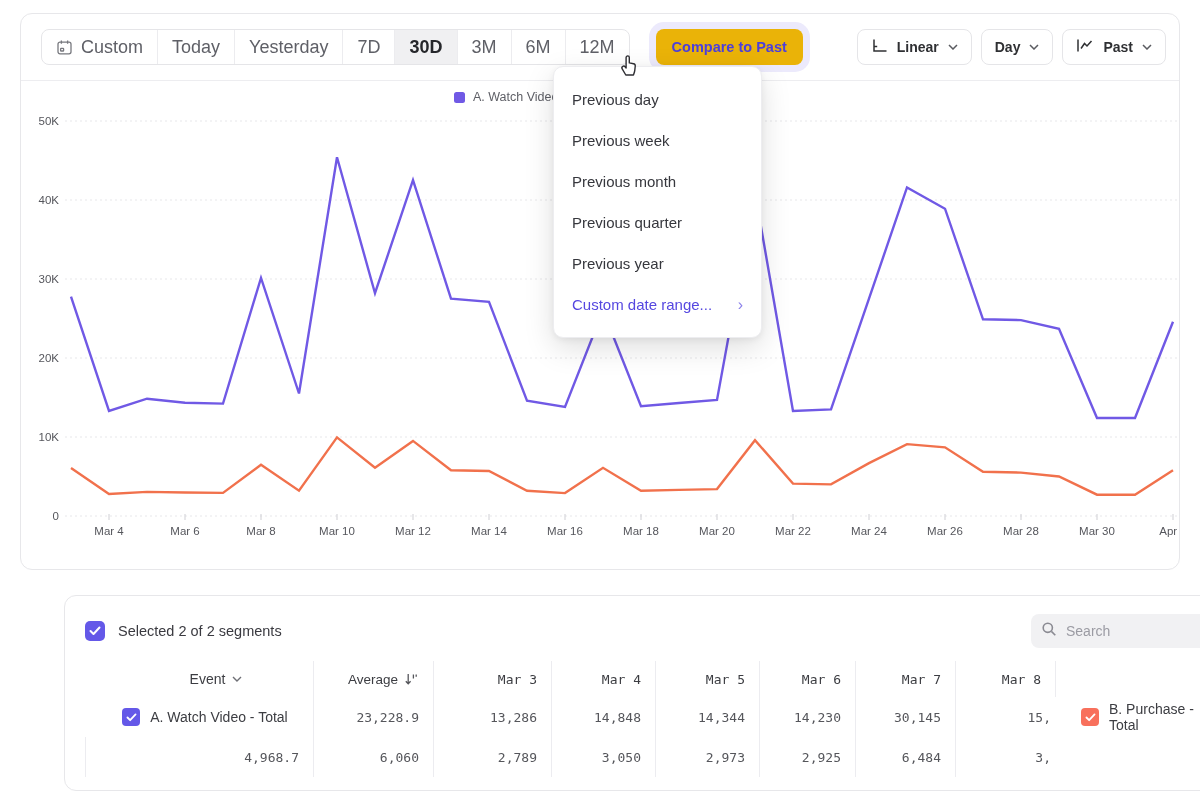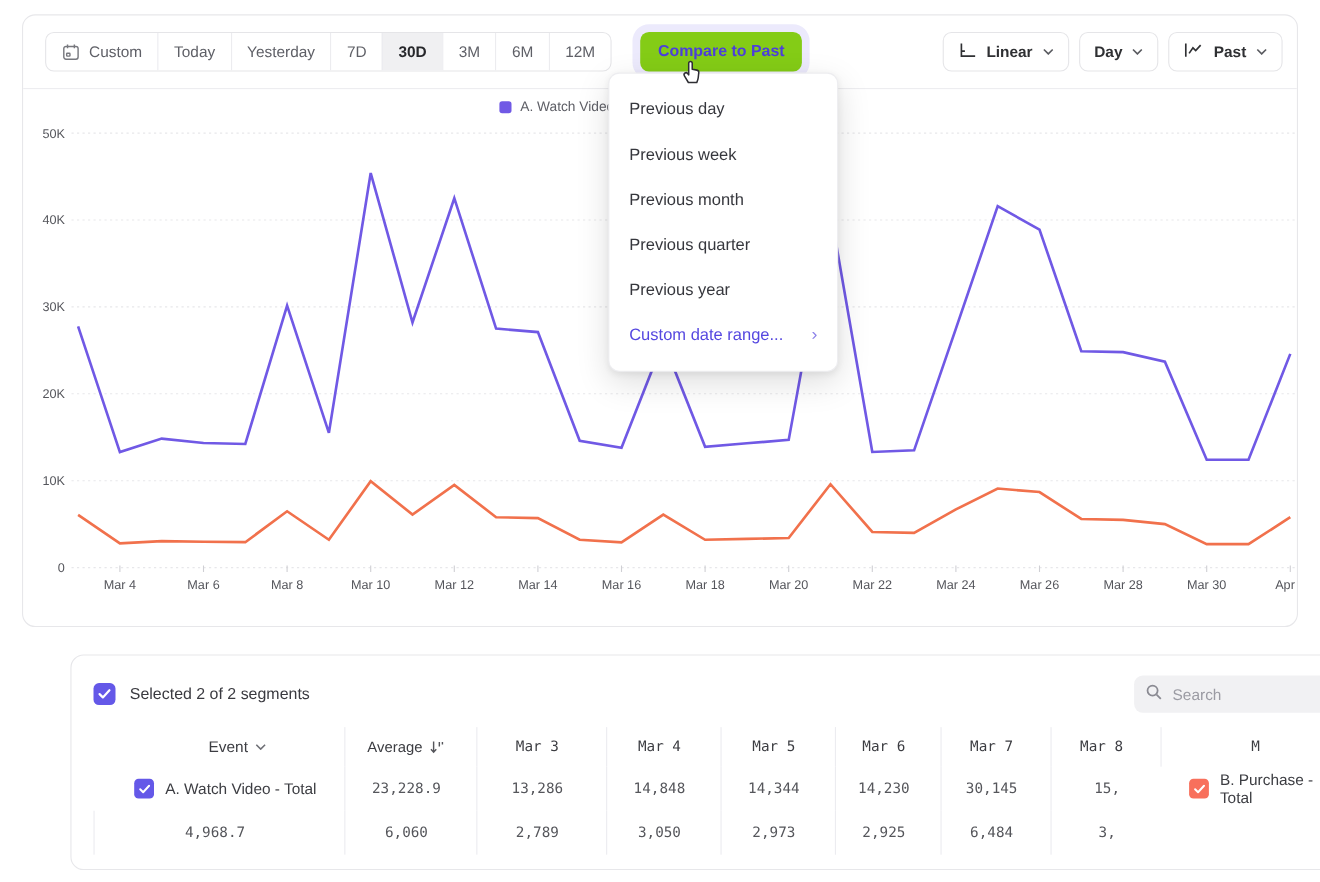--- a/index.html
+++ b/index.html
@@ -10,28 +10,28 @@
   .card { position:absolute; left:20px; width:1160px; background:#fff;
           border:1px solid #e7e7ea; border-radius:12px; overflow:hidden; }
   #chart-card { top:13px; height:557px; }
   #table-card { top:595px; height:196px;margin-left:44px; }
 
   
   .toolbar { display:flex; align-items:center; height:67px; padding:0 13px 0 20px;
              border-bottom:1px solid #ededf0; }
   .seg-control { display:flex; align-items:stretch; height:36px; border:1px solid #e5e5e8;
                  border-radius:8px; overflow:hidden; background:#fff; }
-  .seg { display:flex; align-items:center; gap:8px; padding:0 14px; font-size:14px;
+  .seg { display:flex; align-items:center; gap:8px; padding:0 14px; font-size:18px;
          color:#5f6067; cursor:pointer; border-left:1px solid #ececef; white-space:nowrap;justify-content:flex-end; }
   .seg:first-child { border-left:none; }
   .seg.active { background:#f0f0f2; color:#26272b; font-weight:600; }
   .cal-icon svg { display:block; }
 
   .compare-btn { position:relative; margin-left:26px; height:36px; padding:0 16px;
-                 display:flex; align-items:center; background:#84cc16; color:#4c3fdb;
+                 display:flex; align-items:center; background:#eab308; color:#4c3fdb;
                  font-size:14.5px; font-weight:600; border:none; border-radius:8px;
                  box-shadow:0 0 0 7px #eceafc; cursor:pointer; white-space:nowrap; }
   .right-btns { margin-left:auto; display:flex; gap:9px; }
   .tool-btn { height:36px; display:flex; align-items:center; gap:9px; padding:0 13px;
               background:#fff; border:1px solid #e5e5e8; border-radius:8px;
               font-size:14px; color:#2f3033; font-weight:600; cursor:pointer; }
   .tool-btn .chev { color:#5a5b60; display:flex; }
 
   
   .legend { position:absolute; left:0; top:76px; width:100%; display:flex;
@@ -70,21 +70,21 @@
   .search-box { margin-left:auto; width:182px; height:34px; background:#f1f1f3;
                 border-radius:8px; display:flex; align-items:center; padding:0 10px; }
   .search-box input { border:none; outline:none; background:transparent; margin-left:9px;
                       font-size:14px; color:#3a3a40; width:130px;
                       font-family:Liberation Sans, sans-serif; }
   .search-box input::placeholder { color:#9b9ba3; }
 
   .grid-table { display:grid; margin-top:13px;
                 grid-template-columns:228px 120px 118px 104px 104px 96px 100px 100px 170px;
                 grid-auto-rows:auto; width:1140px; }
-  .cell { display:flex; align-items:center; justify-content:center;
+  .cell { display:flex; align-items:center; justify-content:flex-end;
           padding:0 14px 0 6px; height:38px; border-left:1px solid #ececf0;
           font-family:"DejaVu Sans Mono", monospace; font-size:13px; color:#55565b; }
   .cell.hdr { color:#3c3d42; height:36px; }
   .cell.first { justify-content:center; border-left:none;
                 font-family:"Liberation Sans",sans-serif; font-size:14px; color:#3c3d42; }
   .cell.last { padding-right:4px; }
   .cell.row { height:40px; }
   .event-hdr { padding-left:48px; display:flex; align-items:center; gap:7px; color:#3f4046; }
   .row-label { display:flex; align-items:center; gap:10px; padding-left:20px; }
   .row-label .checkbox { width:18px; height:18px; border-radius:4px; }

